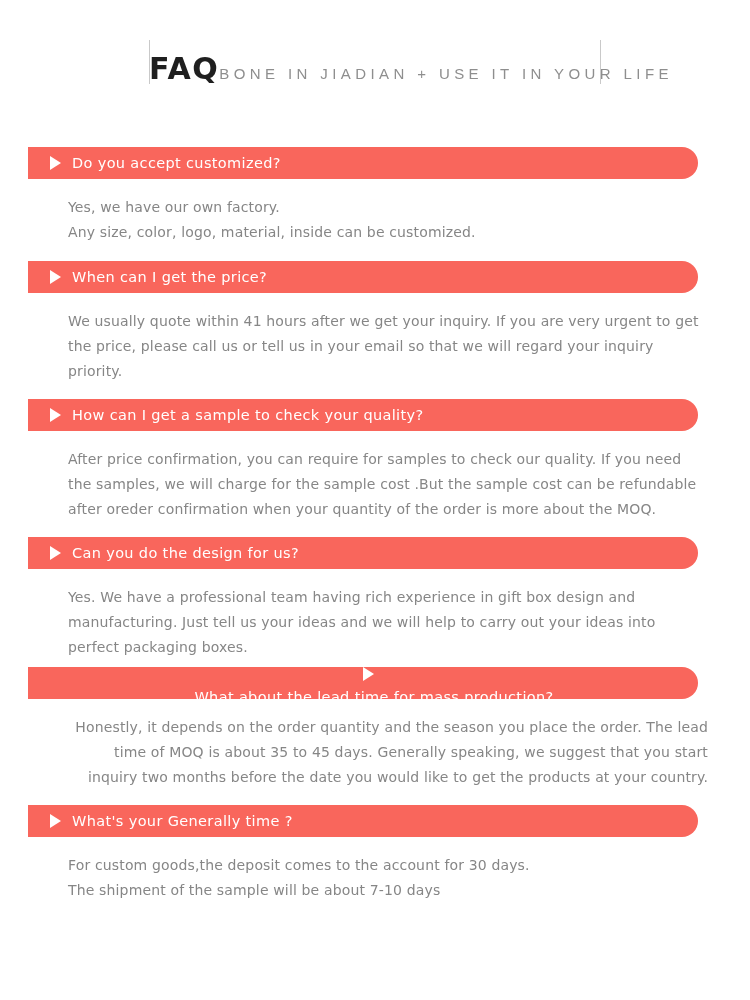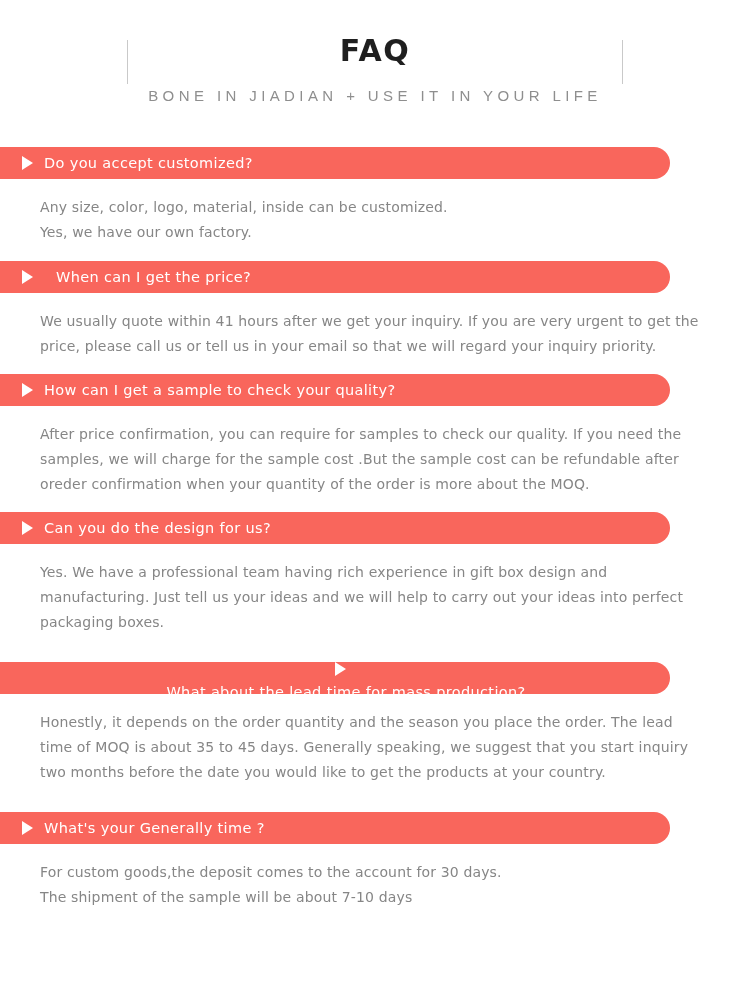--- a/index.html
+++ b/index.html
@@ -26,28 +26,26 @@
   .header {
     position: relative;
     width: 750px;
     height: 122px;
     display: flex;
     align-items: center;
     justify-content: center;
   }
   .header-inner {
     position: relative;
-    width: 496px;
+    width: 452px;
     height: 70px;
     margin-top: 16px;
     display: flex;
-    flex-direction: column;
     align-items: center;
     justify-content: flex-start;
-    gap: 10px;
   }
   .header-rule {
     position: absolute;
     top: 6px;
     width: 1px;
     height: 44px;
     background: #c9c9c9;
   }
   .header-rule.left  { left: 0; }
   .header-rule.right { right: 0; }
@@ -72,21 +70,21 @@
     color: #8e8e8e;
     text-align: center;
     white-space: nowrap;
   }
 
   
   .faq-list {
     position: relative;
     width: 750px;
   }
-  .faq-item { position: relative; }
+  .faq-item { position: relative; margin-left: 28px; }
 
   .q-bar {
     position: relative;
     width: 670px;
     height: 32px;
     background: #f9665c;
     border-radius: 0 16px 16px 0;
     display: flex;
     align-items: center;
     padding-left: 22px;
@@ -121,31 +119,31 @@
     font-weight: 400;
     color: #868686;
     line-height: 25px;
     letter-spacing: 0.15px;
   }
 
   
   .faq-item.i0 .q-bar { margin-top: 25px; }
   .faq-item.i0 .answer { padding-top: 16px; padding-bottom: 16px; }
 
-  .faq-item.i1 .q-bar { margin-top: 0px; gap: 12px; }
+  .faq-item.i1 .q-bar { margin-top: 0px; }
   .faq-item.i1 .answer { padding-top: 16px; padding-bottom: 15px; }
 
   .faq-item.i2 .q-bar { margin-top: 0px; }
   .faq-item.i2 .answer { padding-top: 16px; padding-bottom: 15px; }
 
   .faq-item.i3 .q-bar { margin-top: 0px; }
-  .faq-item.i3 .answer { padding-top: 16px; padding-bottom: 27px; }
+  .faq-item.i3 .answer { padding-top: 16px; padding-bottom: 7px; }
 
   .faq-item.i4 .q-bar { margin-top: 0px; flex-direction: column; }
-  .faq-item.i4 .answer { padding-top: 16px; padding-bottom: 27px; }
+  .faq-item.i4 .answer { padding-top: 16px; padding-bottom: 15px; text-align: right; }
 
   .faq-item.i5 .q-bar { margin-top: 0px; }
   .faq-item.i5 .answer { padding-top: 16px; padding-bottom: 0px; }
 </style>
 </head>
 <body>
 
 <div class="page">
 
   <div class="header">
@@ -158,22 +156,22 @@
   </div>
 
   <div class="faq-list">
 
     <div class="faq-item i0">
       <div class="q-bar">
         <span class="q-tri"></span>
         <span class="q-text">Do you accept customized?</span>
       </div>
       <div class="answer">
+        <p>Yes, we have our own factory.</p>
         <p>Any size, color, logo, material, inside can be customized.</p>
-        <p>Yes, we have our own factory.</p>
       </div>
     </div>
 
     <div class="faq-item i1">
       <div class="q-bar">
         <span class="q-tri"></span>
         <span class="q-text">When can I get the price?</span>
       </div>
       <div class="answer">
         <p>We usually quote within 41 hours after we get your inquiry. If you are very urgent to get the price, please call us or tell us in your email so that we will regard your inquiry priority.</p>

